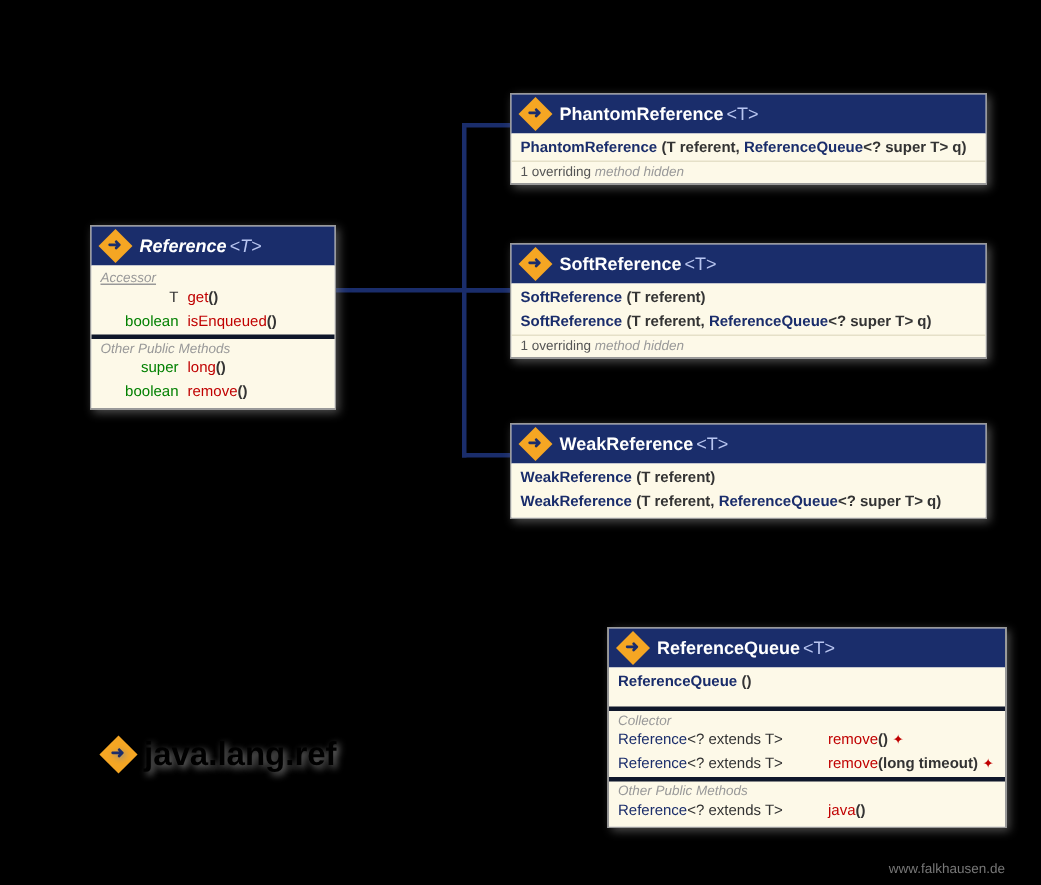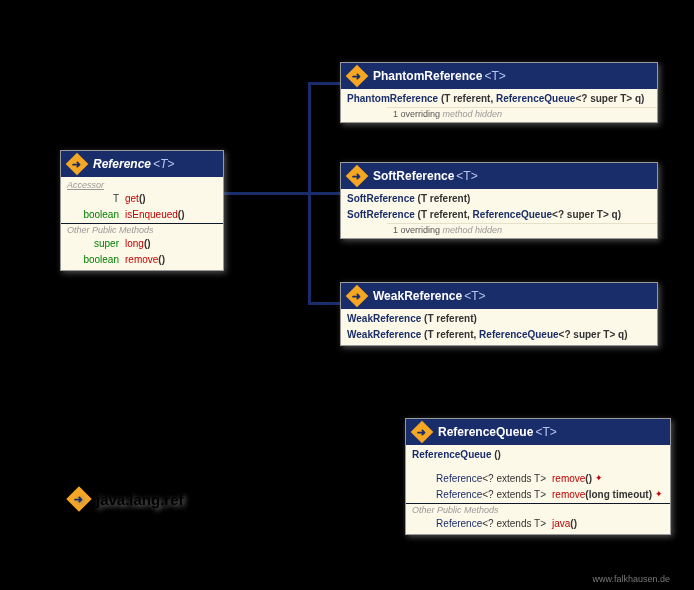--- a/index.html
+++ b/index.html
@@ -51,21 +51,21 @@
   .generic { color: #b8c5f0; font-weight: normal; margin-left: 2px; }
   .class-body {
     background: #fdf9e8;
     padding: 2px 0;
   }
   .section-label {
     font-style: italic;
     color: #999;
     font-size: 9px;
     padding: 1px 6px;
-    border-top: 1px solid #0f172a;
+    border-top: 3px solid #0f172a;
   }
   .section-label.first { border-top: none; text-decoration: underline; }
   .row {
     display: flex;
     padding: 1px 6px;
     font-size: 10px;
     line-height: 1.4;
   }
   .ret-type {
     width: 58px;
@@ -78,54 +78,52 @@
   .method-name { color: #c00000; }
   .ctor-name { color: #1a2d6b; font-weight: bold; }
   .params { color: #333; font-weight: bold; }
   .type-link { color: #1a2d6b; }
   .italic-note {
     font-style: italic;
     color: #999;
     padding: 1px 6px;
     font-size: 9px;
     border-top: 1px solid #e5e0c8;
-    margin-left: 46px;
   }
   .italic-note .num { color: #555; font-style: normal; }
   .throws { color: #c00000; font-size: 9px; margin-left: 3px; }
   .connector {
     position: absolute;
     background: #1a2d6b;
   }
   .pkg-label {
     position: absolute;
     display: flex;
     align-items: center;
     text-shadow: 1px 1px 4px #888;
   }
   .pkg-label .icon-diamond {
     width: 18px;
     height: 18px;
   }
   .pkg-text {
     color: #000;
     font-weight: bold;
-    font-size: 15px;
+    font-size: 22px;
     text-shadow: 2px 2px 5px rgba(150,150,150,0.8);
   }
   .footer-link {
     position: absolute;
     right: 24px;
     bottom: 6px;
     color: #777;
     font-size: 9px;
   }
   .rq-row .ret-type2 {
     width: 140px;
-    text-align: right;
     padding-right: 6px;
     color: #333;
     flex-shrink: 0;
   }
 </style>
 </head>
 <body>
 
 <div class="connector" style="left:222px; top:192px; width:120px; height:3px;"></div>
 <div class="connector" style="left:308px; top:82px; width:3px; height:223px;"></div>
@@ -236,20 +234,21 @@
       </span>
     <span>ReferenceQueue</span>
     <span class="generic">&lt;T&gt;</span>
   </div>
   <div class="class-body">
     <div class="row" style="padding-left:6px;">
       <span class="ctor-name">ReferenceQueue</span>
       <span class="params">&nbsp;<span>()</span></span>
     </div>
     <div style="height:8px;"></div>
+    <div class="section-label">Collector</div>
     <div class="row rq-row">
       <span class="ret-type2"><span class="type-link">Reference</span><span>&lt;? extends T&gt;</span></span>
       <span class="method-name">remove</span>
       <span class="params">()</span>
       <span class="throws">✦</span>
     </div>
     <div class="row rq-row">
       <span class="ret-type2"><span class="type-link">Reference</span><span>&lt;? extends T&gt;</span></span>
       <span class="method-name">remove</span>
       <span class="params">(long timeout)</span>

